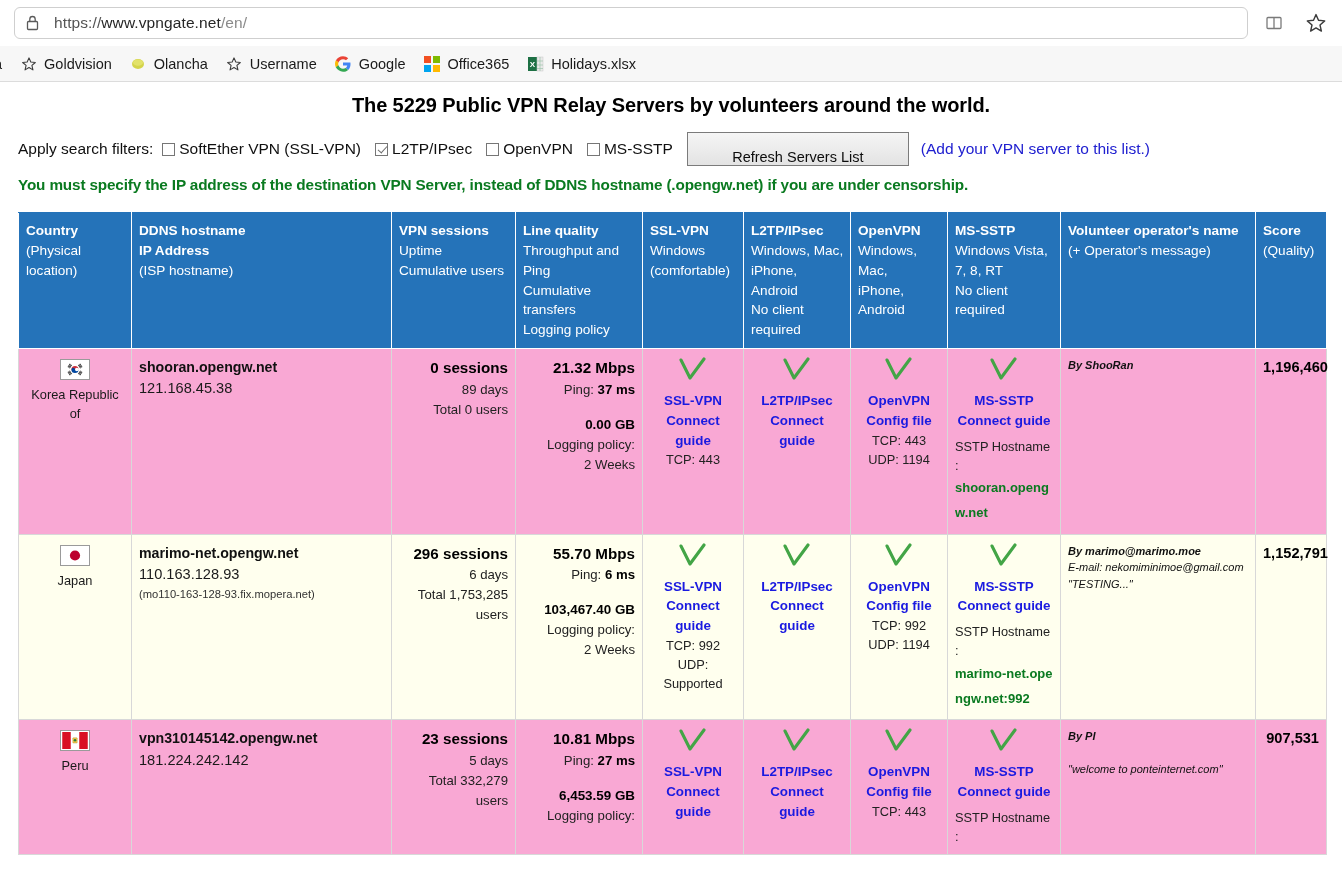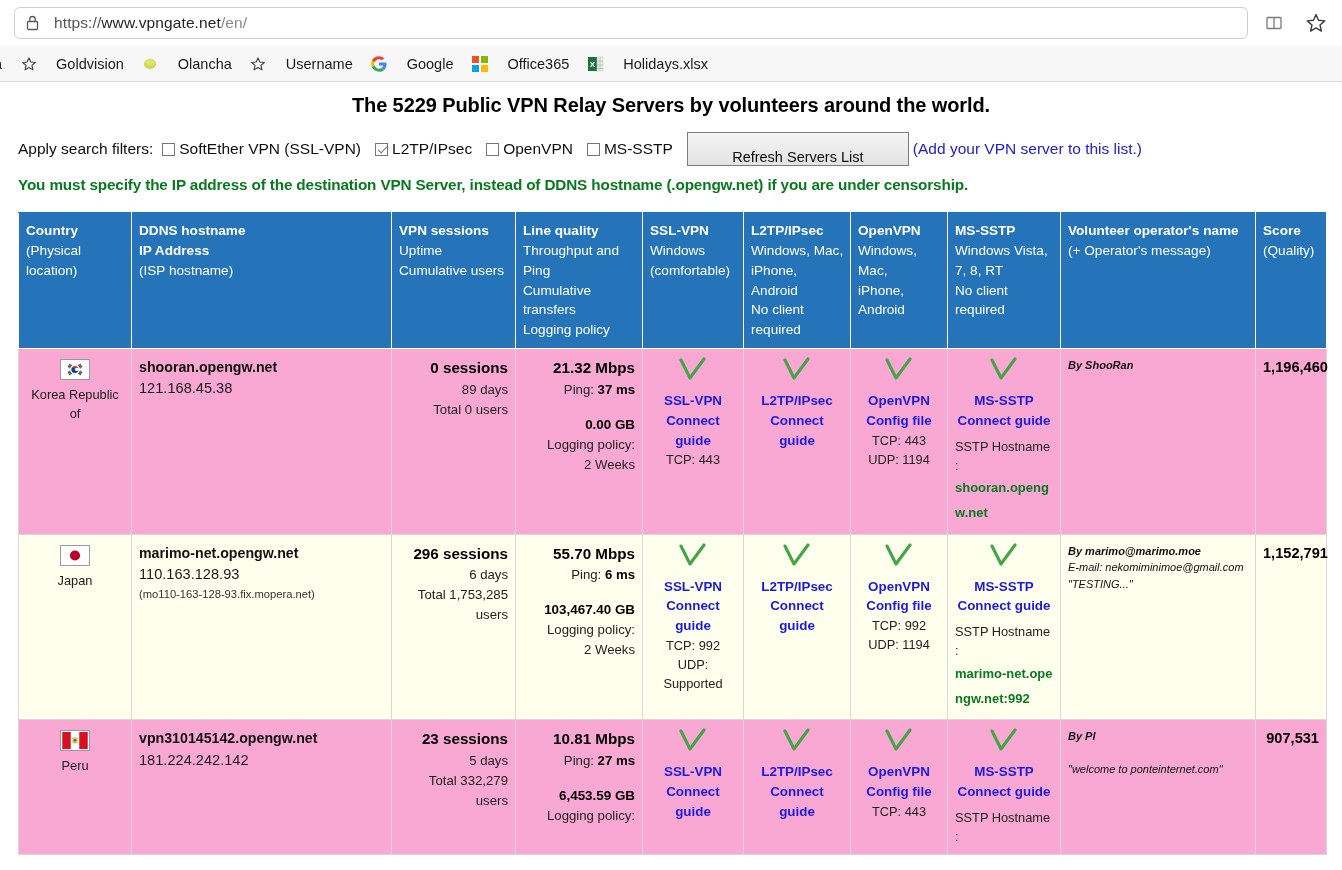--- a/index.html
+++ b/index.html
@@ -51,21 +51,21 @@
     align-items: center;
     padding: 0 0 0 0;
     background: #f7f7f7;
     border-bottom: 1px solid #dcdcdc;
     font-size: 14.5px;
     color: #1a1a1a;
     overflow: hidden;
   }
   .bm {
     display: flex; align-items: center;
-    gap: 19px;
+    gap: 7px;
     padding: 0 9px;
     height: 28px;
     white-space: nowrap;
     cursor: pointer;
     border-radius: 3px;
   }
   .bm:first-child { padding-left: 0; margin-left: -10px; }
   .bm-ico { width: 17px; height: 17px; display:flex; align-items:center; justify-content:center; flex: none; }
 
   
@@ -127,21 +127,21 @@
   }
   #refresh-btn {
     height: 25px;
     min-width: 222px;
     background: linear-gradient(180deg,#f5f5f5 0%,#e3e3e3 100%);
     border: 1px solid #7b7b7b;
     font-size: 14.5px;
     color: #0c0c0c;
     font-family: "Liberation Sans", sans-serif;
     cursor: pointer;
-    margin-right: 4px;
+    margin-right: 12px;
     padding: 16px 8px;
   }
   #add-link {
     color: #2020d0;
     font-size: 15.5px;
     text-decoration: none;
     cursor: pointer;
   }
 
   #warn-line {

